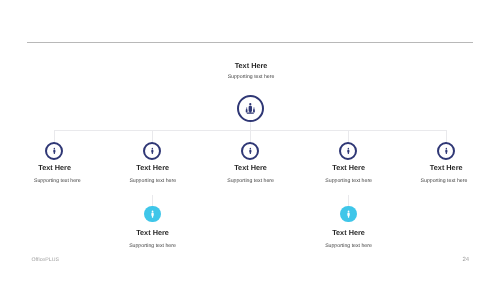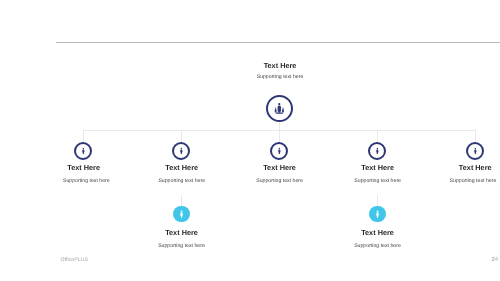--- a/index.html
+++ b/index.html
@@ -1,18 +1,18 @@
 <!DOCTYPE html>
 <html><head>
 <meta charset="utf-8">
 <title>Slide</title>
 <style>
   html,body{margin:0;padding:0;}
   body{width:500px;height:281px;background:#ffffff;font-family:"Liberation Sans",sans-serif;overflow:hidden;-webkit-font-smoothing:antialiased;text-rendering:geometricPrecision;}
-  .slide{position:relative;width:444px;height:281px;background:#fff;margin-left:29px;}
+  .slide{position:relative;width:444px;height:281px;background:#fff;}
   .top-rule{position:absolute;left:27px;top:42px;width:446px;height:1px;background:#b8b8b8;}
   .hdr{position:absolute;left:1px;top:61px;width:500px;text-align:center;}
   .hdr .t{will-change:opacity;font-size:7.3px;font-weight:bold;color:#262626;line-height:9px;}
   .hdr .s{will-change:opacity;font-size:5.2px;color:#434343;margin-top:3.5px;line-height:7px;}
   .footer-brand{will-change:opacity;position:absolute;left:31.5px;top:256.5px;font-size:5.2px;color:#9e9e9e;letter-spacing:.05px;}
   .page-num{will-change:opacity;position:absolute;left:462.5px;top:256.6px;font-size:6px;color:#9e9e9e;}
   .conn{position:absolute;background:#e9e9ec;}
   .circ{position:absolute;border-radius:50%;box-sizing:border-box;display:flex;align-items:center;justify-content:center;}
   .circ.big{border:2.3px solid #2f3775;background:#fff;}
   .circ.sm{border:2.1px solid #2f3775;background:#fff;}

